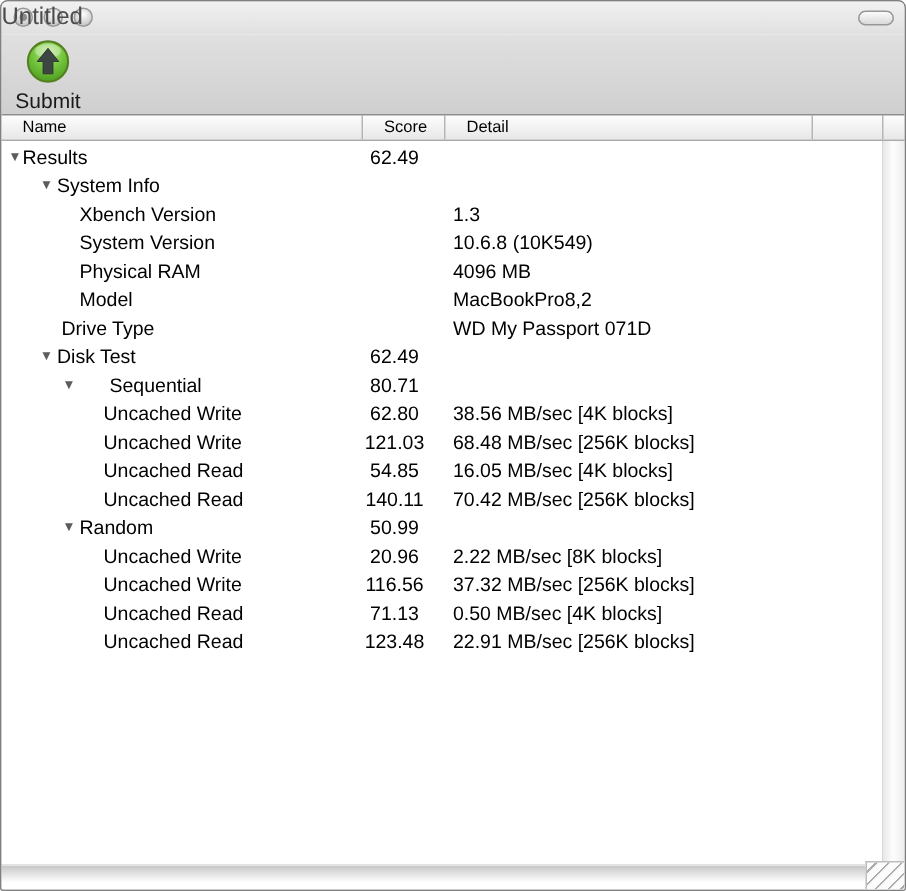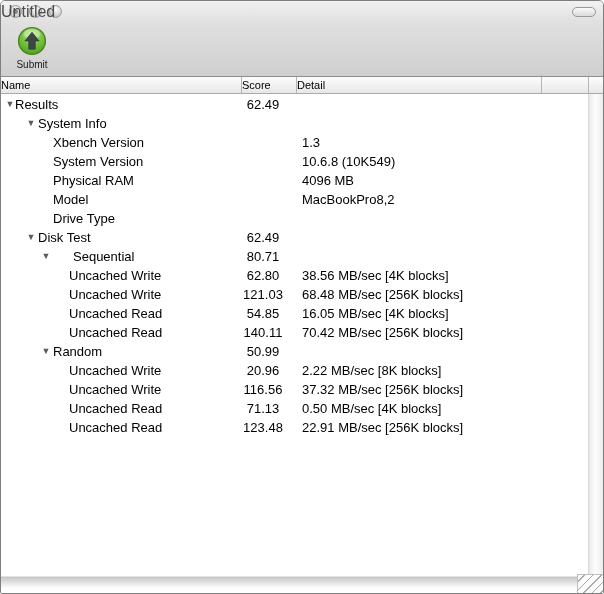--- a/index.html
+++ b/index.html
@@ -45,32 +45,32 @@
     position:relative; height:54px;
     background:linear-gradient(#e0e0e0,#cfcfcf);
     border-bottom:1px solid #8e8e8e;
   }
   .tb-item{
     position:absolute; left:12px; top:3px; width:38px;
     display:flex; flex-direction:column; align-items:center;
   }
   .tb-icon{width:30px; height:30px; display:block;}
   .tb-label{
-    margin-top:3px; font-size:10px; color:#1a1a1a; white-space:nowrap;
+    margin-top:3px; font-size:14px; color:#1a1a1a; white-space:nowrap;
   }
 
   
   .header{
     display:flex; height:17px;
     background:linear-gradient(#fdfdfd,#e7e7e7);
     border-bottom:1px solid #ababab;
     font-size:11px; color:#000;
   }
   .hcell{
-    height:100%; line-height:16px; padding-left:0;
+    height:100%; line-height:16px; padding-left:14px;
     border-right:1px solid #b6b6b6; overflow:hidden; white-space:nowrap;
   }
   .hcell.c-name{width:241px;}
   .hcell.c-score{width:55px;}
   .hcell.c-detail{width:245px;}
   .hcell.c-empty{width:47px;}
   .hcell.c-corner{flex:1; border-right:0;}
 
   
   .content{
@@ -173,21 +173,22 @@
         </div>
         <div class="row">
           <span class="cname" style="left: 52px;">Physical RAM</span>
           <span class="cdetail">4096 MB</span>
         </div>
         <div class="row">
           <span class="cname" style="left: 52px;">Model</span>
           <span class="cdetail">MacBookPro8,2</span>
         </div>
         <div class="row">
-          <span class="cname" style="left: 52px;">Drive Type</span>
+          <span class="cname" style="left: 40px;">Drive Type</span>
+          <span class="cdetail">WD My Passport 071D</span>
         </div>
         <div class="row">
           <span class="tri" style="left: 24px;">▼</span>
           <span class="cname" style="left: 37px;">Disk Test</span>
           <span class="cscore">62.49</span>
         </div>
         <div class="row">
           <span class="tri" style="left: 39px;">▼</span>
           <span class="cname" style="left: 52px; margin-left: 20px;">Sequential</span>
           <span class="cscore">80.71</span>

